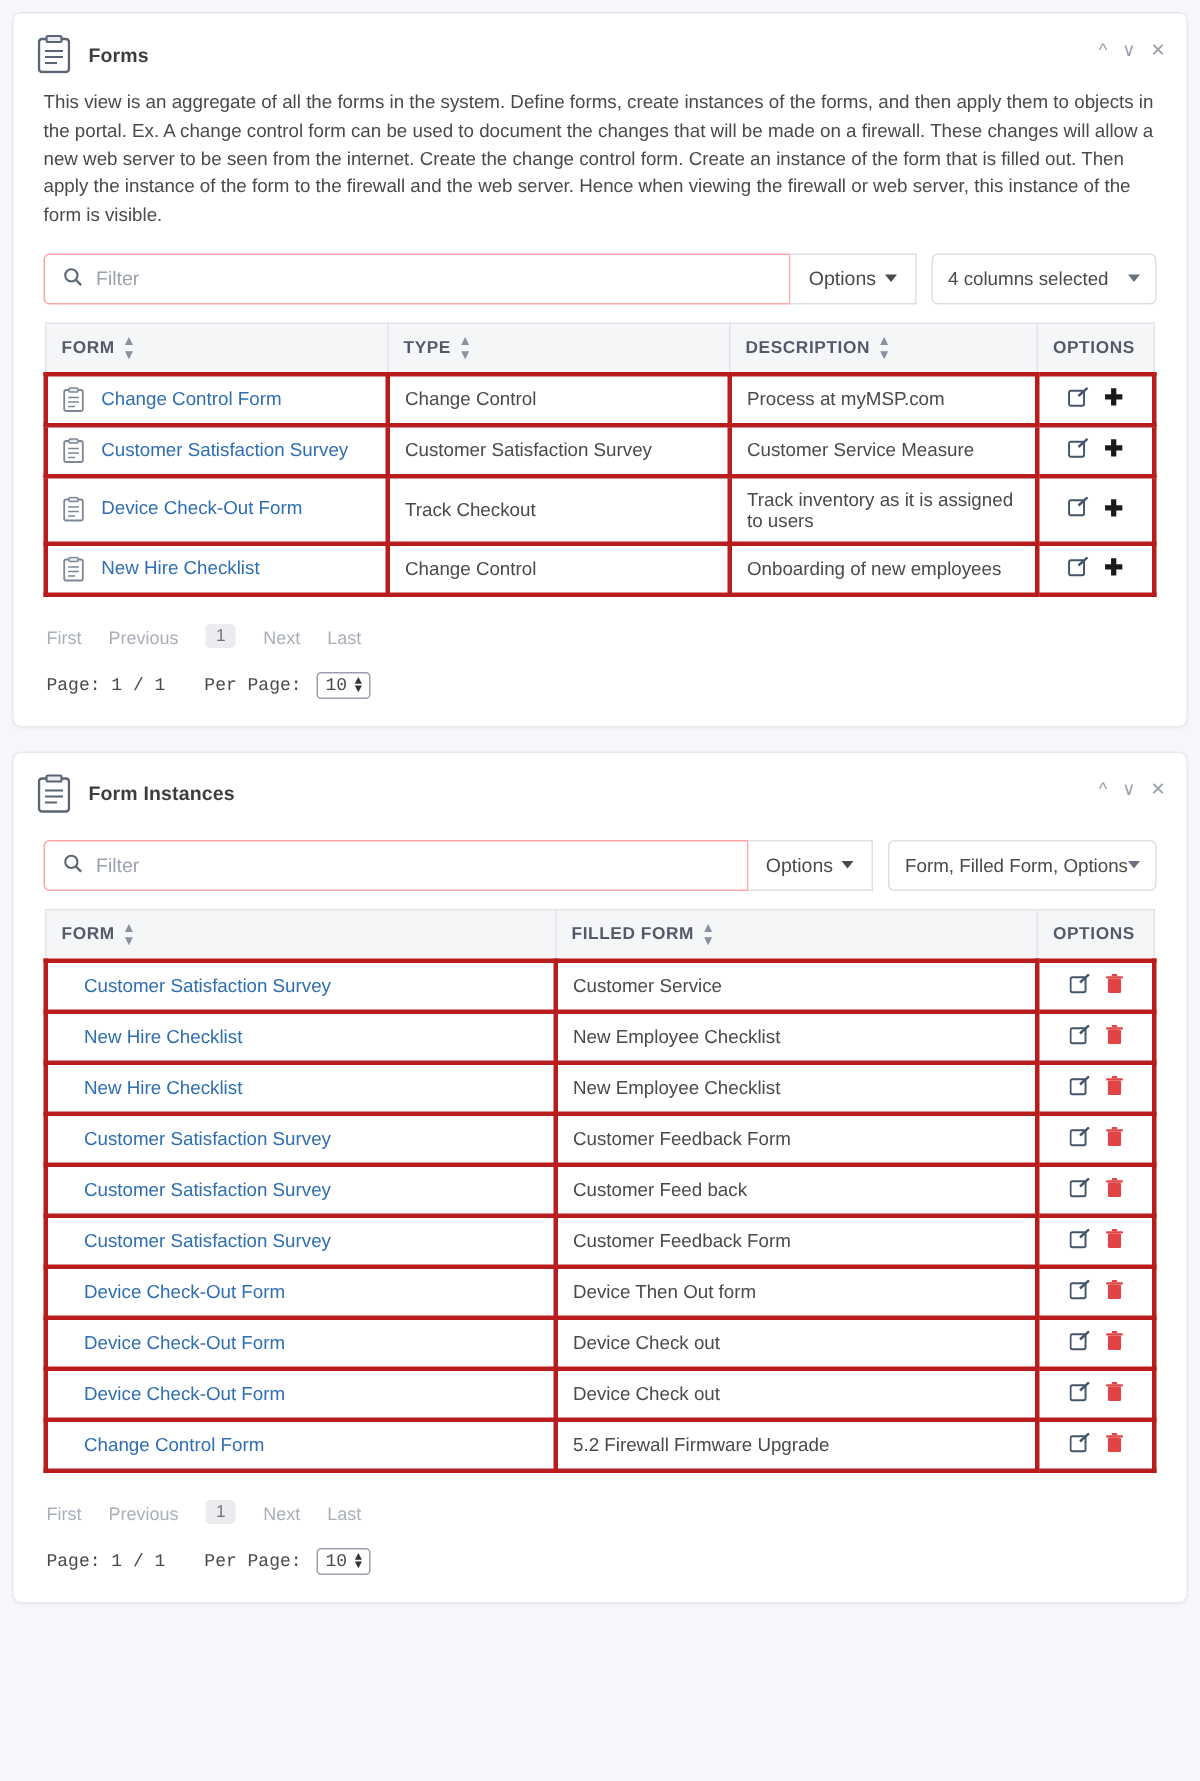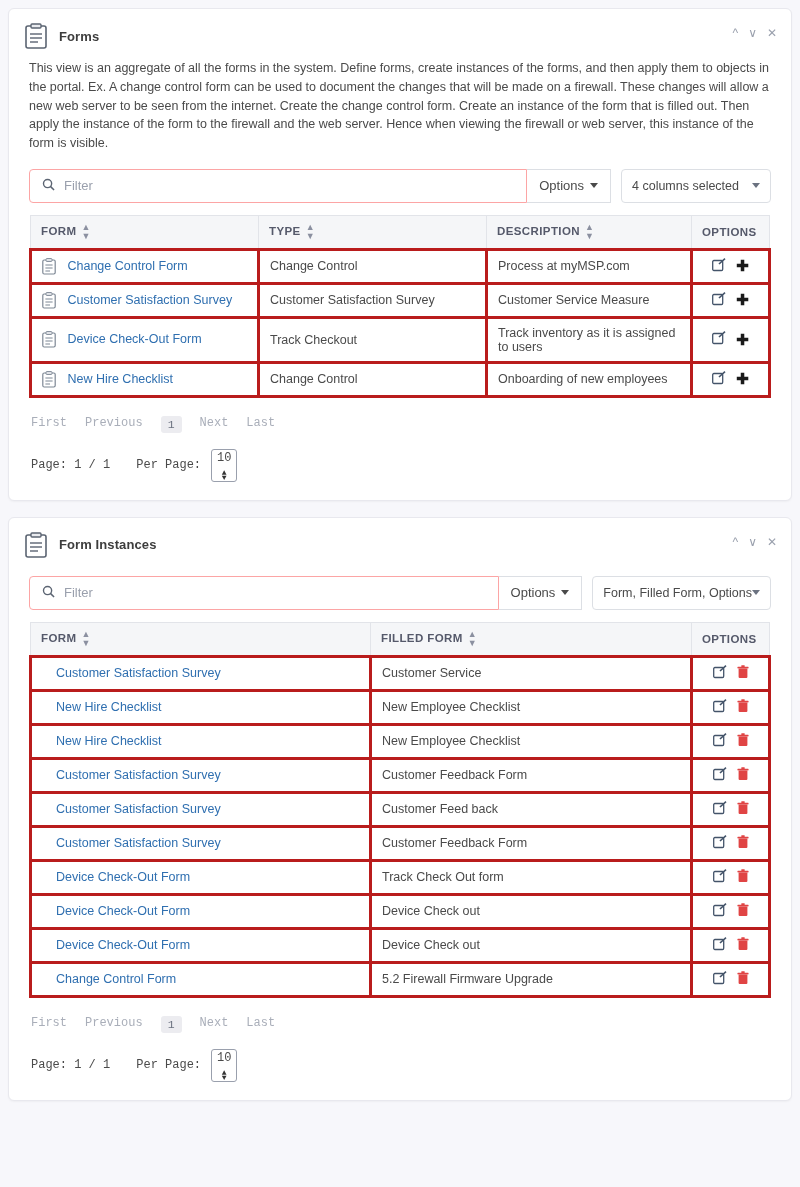--- a/index.html
+++ b/index.html
@@ -187,26 +187,25 @@
     display: flex;
     justify-content: center;
     gap: 10px;
     align-items: center;
   }
   .ico-edit { color: #44546a; }
   .ico-plus { color: #1a1a1a; font-weight: bold; font-size: 15px; line-height: 12px; }
   .ico-trash { color: #e04444; }
   .pager {
     display: flex;
-    align-items: flex-start;
+    align-items: flex-end;
     gap: 18px;
     margin: 18px 22px 0 22px;
     font-size: 12px;
     color: #a9aeb9;
-    font-family: Liberation Mono, monospace;
   }
   .pager span { cursor: pointer; }
   .pager .page-num {
     background: #ececf0;
     color: #6b7280;
     border-radius: 3px;
     padding: 2px 7px;
     font-size: 11.5px;
   }
   .pagemeta {
@@ -222,21 +221,20 @@
     border: 1px solid #9aa0ad;
     border-radius: 3px;
     background: #fff;
     padding: 1px 5px;
     display: inline-flex;
     align-items: center;
     gap: 5px;
     font-family: "Liberation Mono", monospace;
     font-size: 12px;
     cursor: pointer;
-    flex-direction: column;
   }
   .spin {
     display: inline-flex;
     flex-direction: column;
     line-height: 5px;
     font-size: 8px;
     color: #333;
   }
   
   .panel.instances tbody td { padding: 7px 10px; }
@@ -627,21 +625,21 @@
                   <rect x="4.2" y="0.3" width="3.6" height="1.6" rx="0.6" fill="#e04444"></rect>
                 </svg>
             </span>
           </span>
         </td>
       </tr>
       <tr>
         <td class="cell-name" style="padding-left:22px;">
           <a>Device Check-Out Form</a>
         </td>
-        <td>Track Check Out form</td>
+        <td>Device Then Out form</td>
         <td class="options-cell">
           <span class="opt-icons">
             <span class="ico-edit">
               <svg width="14" height="14" viewBox="0 0 14 14">
                   <rect x="0.7" y="2.5" width="10" height="10" rx="1.2" fill="none" stroke="#44546a" stroke-width="1.3"></rect>
                   <line x1="7" y1="6" x2="13" y2="0.6" stroke="#44546a" stroke-width="1.6"></line>
                 </svg>
             </span>
             <span class="ico-trash">
               <svg width="12" height="14" viewBox="0 0 12 14">

